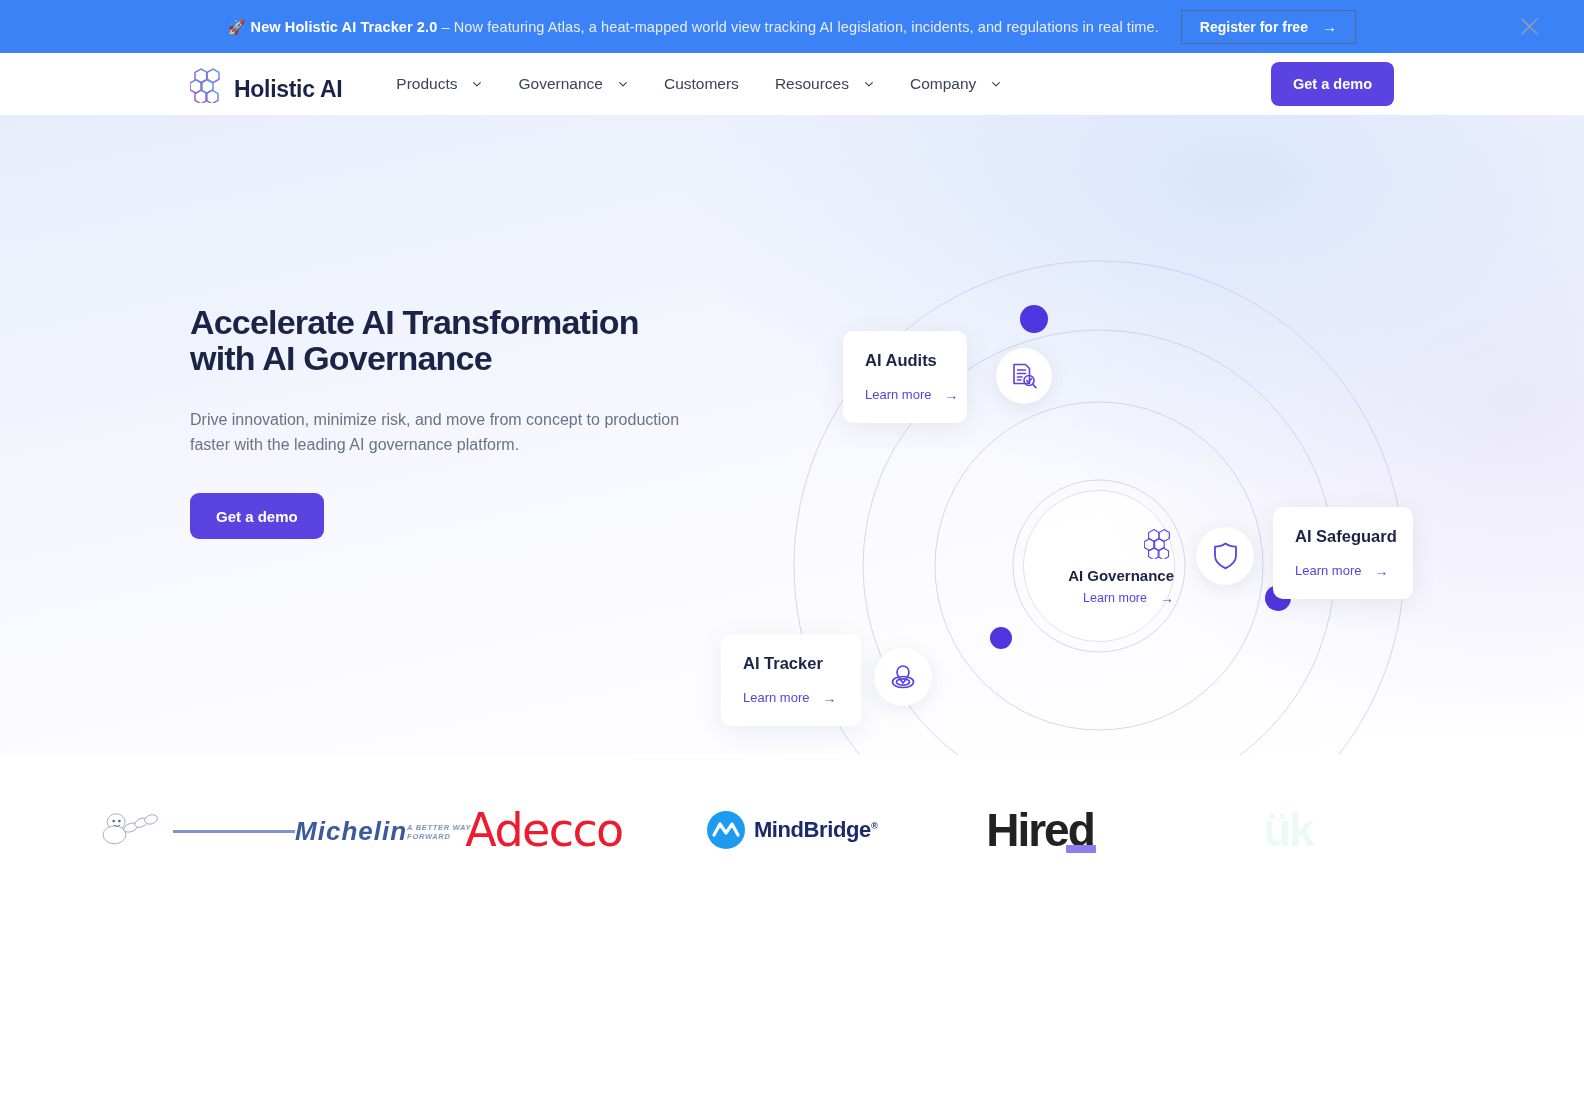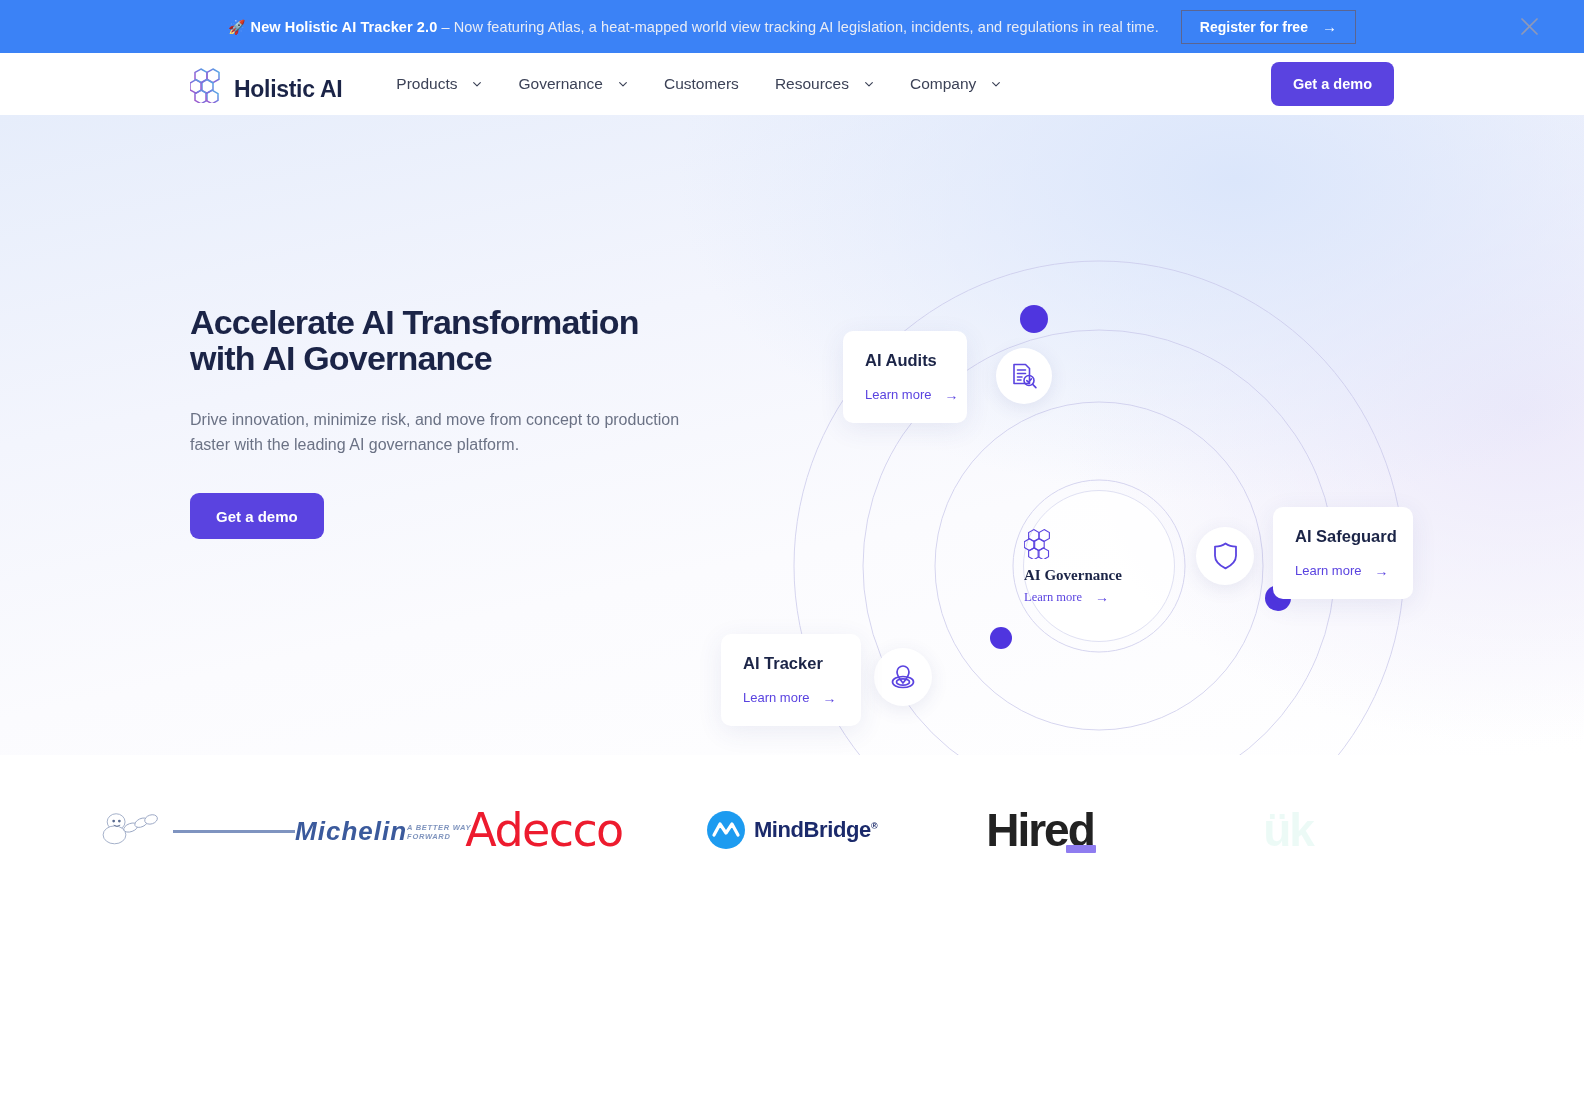--- a/index.html
+++ b/index.html
@@ -174,24 +174,23 @@
 
   .center-circle {
     position: absolute;
     left: 253px; top: 290px;
     width: 152px; height: 152px;
     border-radius: 50%;
     background: rgba(255,255,255,.78);
     border: 1px solid #e0e1f3;
     display: flex;
     flex-direction: column;
-    align-items: flex-start;
+    align-items: flex-end;
     justify-content: center;
     gap: 2px;
-    font-family: Liberation Serif, serif;
   }
   .center-title {
     font-size: 15px;
     font-weight: 700;
     color: #1b2447;
     margin-top: 6px;
   }
 
   .learn {
     display: inline-flex;

